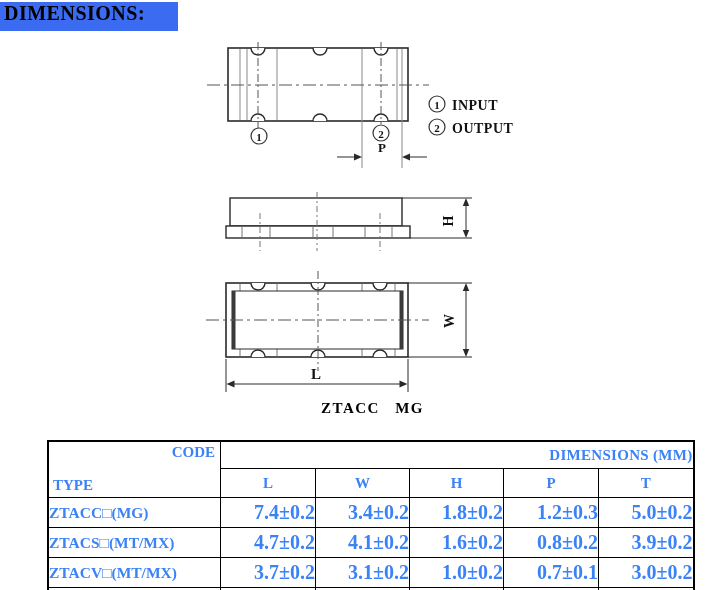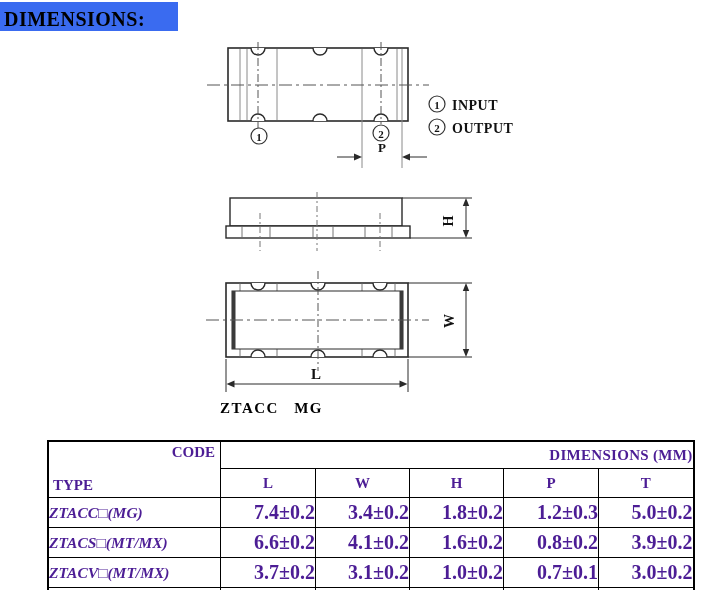--- a/index.html
+++ b/index.html
@@ -1,40 +1,40 @@
 <!DOCTYPE html>
 <html><head>
 <meta charset="utf-8">
 <style>
   html,body{margin:0;padding:0;background:#fff;}
   #page{position:relative;width:705px;height:590px;background:#ffffff;overflow:hidden;
         font-family:"Liberation Serif",serif;color:#000;}
   
   #title-bar{position:absolute;left:0;top:2px;width:178px;height:29px;background:#3A6BF0;
-             display:flex;align-items:flex-end;}
+             display:flex;align-items:flex-start;}
   #title-bar span{font-size:20px;font-weight:bold;color:#000;padding-left:4px;letter-spacing:0.5px;}
   
   #drawing{position:absolute;left:0;top:0;width:705px;height:432px;}
   svg text{font-family:"Liberation Serif",serif;font-weight:bold;fill:#111;}
   
-  #caption{position:absolute;left:220px;top:400px;width:180px;text-align:left;
+  #caption{position:absolute;left:244px;top:400px;width:180px;text-align:right;
            font-size:15px;font-weight:bold;letter-spacing:1.5px;word-spacing:10px;}
   
   #dim-table{position:absolute;left:47px;top:440px;border-collapse:collapse;table-layout:fixed;}
-  #dim-table td,#dim-table th{border:1.2px solid #000;padding:0;font-weight:bold;color:#4c1d95;
+  #dim-table td,#dim-table th{border:1.2px solid #000;padding:0;font-weight:bold;color:#3b82f6;
            font-family:"Liberation Serif",serif;background:#fff;}
   #dim-table{border:2px solid #000;}
   td.diag{width:171px;height:55px;position:relative;
           background-image:linear-gradient(to bottom right,transparent calc(50% - 0.9px),
             #000 calc(50% - 0.9px),#000 calc(50% + 0.9px),transparent calc(50% + 0.9px));}
   td.diag .code{position:absolute;top:2px;right:5px;font-size:15px;font-weight:bold;}
   td.diag .type{position:absolute;bottom:3px;left:4px;font-size:15px;font-weight:bold;margin-top:26px;}
   td.ghead{height:26px;text-align:right;font-size:15px;letter-spacing:0.3px;}
   th.colh{height:28px;text-align:center;font-size:15px;}
-  td.tname{height:29px;font-size:15.5px;padding-left:3px;text-align:left;white-space:nowrap;font-style:italic;}
+  td.tname{height:29px;font-size:15.5px;padding-left:3px;text-align:left;white-space:nowrap;}
   td.val{height:29px;text-align:right;font-size:20px;}
   tr.stub td{height:14px;border-bottom:none;}
   col.c-type{width:171px;} col.c-l{width:95px;} col.c-w{width:94px;}
   col.c-h{width:94px;} col.c-p{width:95px;} col.c-t{width:95px;}
 </style>
 </head>
 <body>
 
 <div id="page">
 
@@ -202,21 +202,21 @@
       <tr>
         <td class="tname">ZTACC□(MG)</td>
         <td class="val">7.4±0.2</td>
         <td class="val">3.4±0.2</td>
         <td class="val">1.8±0.2</td>
         <td class="val">1.2±0.3</td>
         <td class="val">5.0±0.2</td>
       </tr>
       <tr>
         <td class="tname">ZTACS□(MT/MX)</td>
-        <td class="val">6.6±0.2</td>
+        <td class="val">4.7±0.2</td>
         <td class="val">4.1±0.2</td>
         <td class="val">1.6±0.2</td>
         <td class="val">0.8±0.2</td>
         <td class="val">3.9±0.2</td>
       </tr>
       <tr>
         <td class="tname">ZTACV□(MT/MX)</td>
         <td class="val">3.7±0.2</td>
         <td class="val">3.1±0.2</td>
         <td class="val">1.0±0.2</td>

